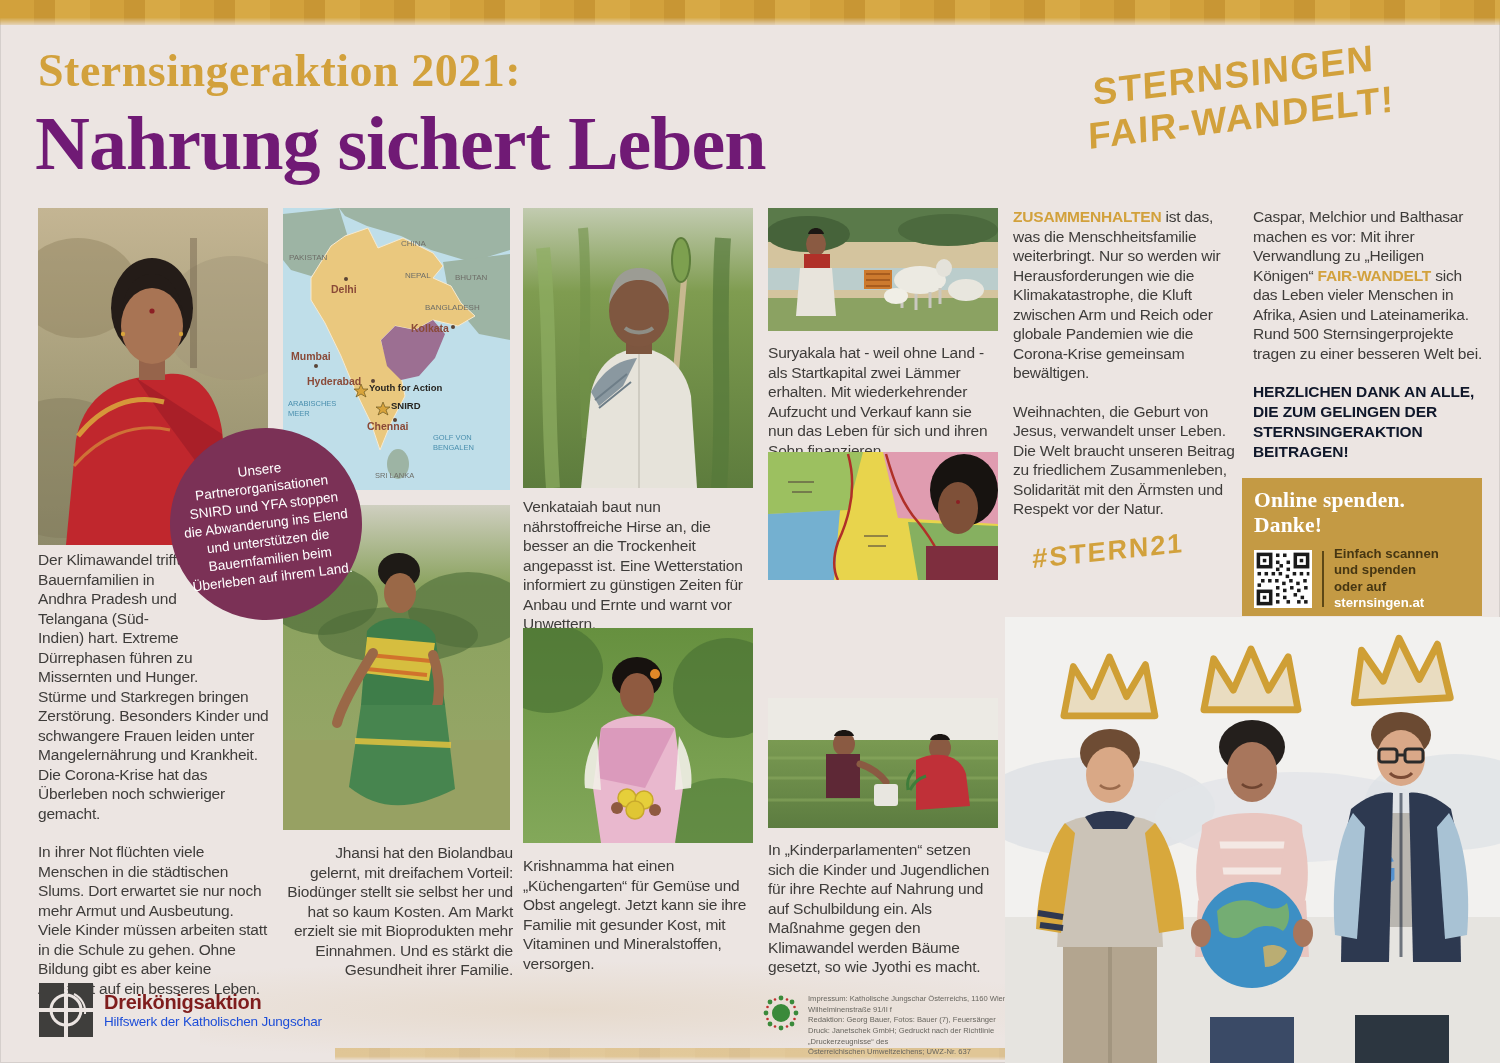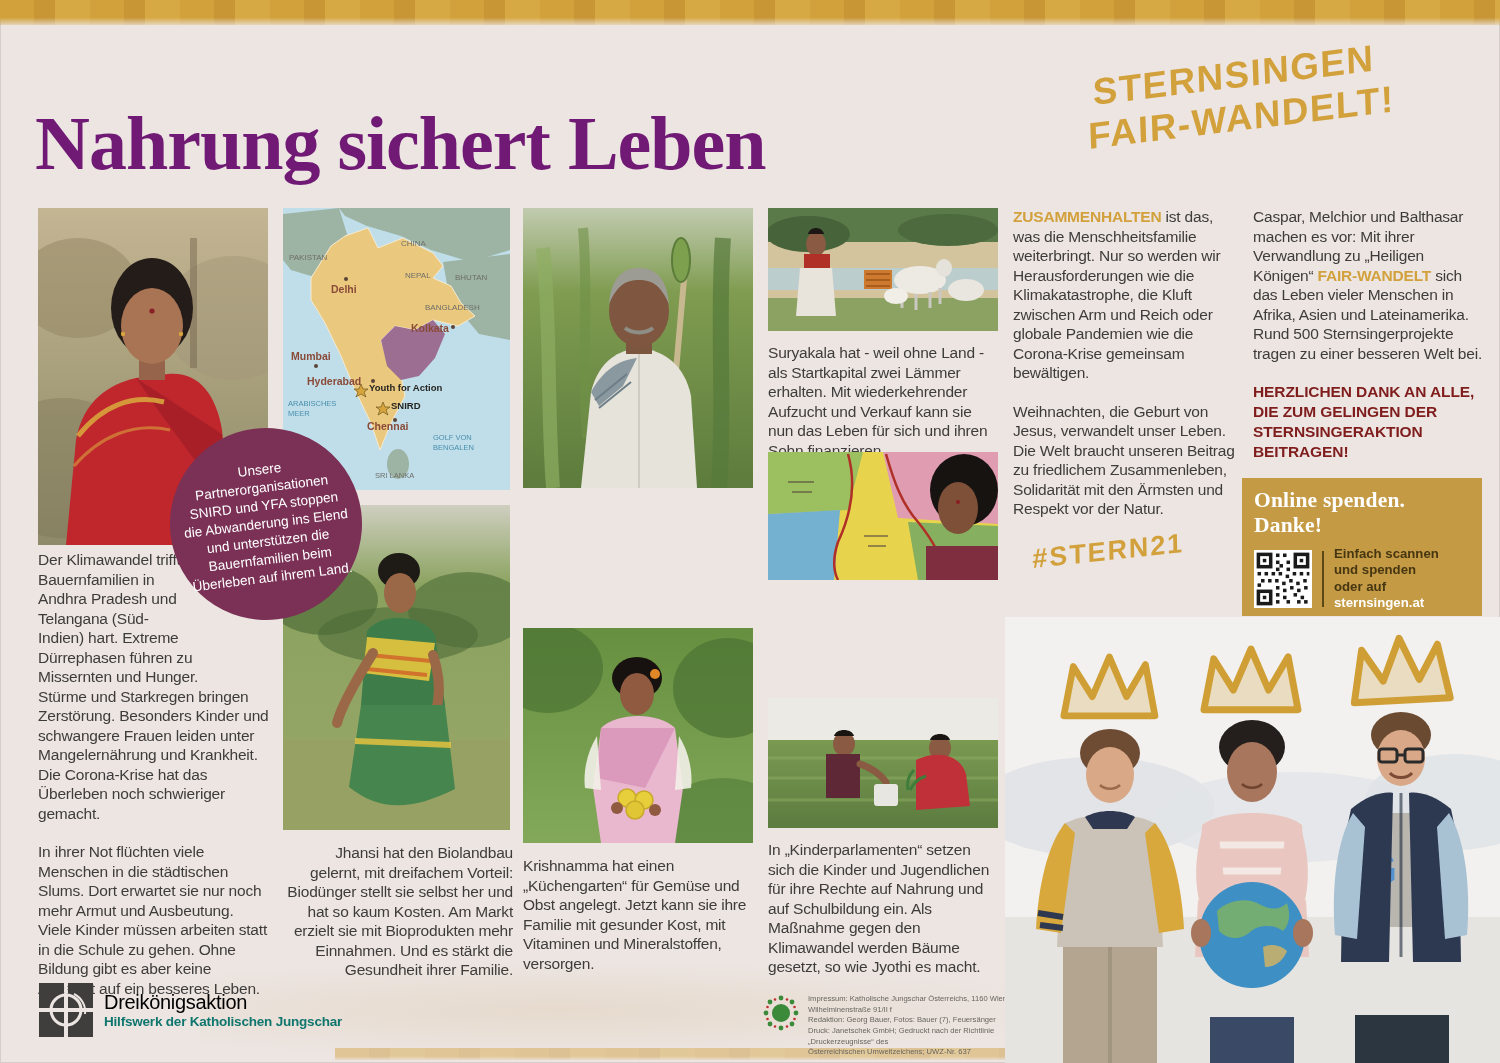--- a/index.html
+++ b/index.html
@@ -16,59 +16,60 @@
   
   .eyebrow{font-family:"Liberation Serif",serif;font-weight:700;font-size:46px;color:#d2a13c;letter-spacing:.5px;}
   .title{font-family:"Liberation Serif",serif;font-weight:600;font-size:76px;color:#701a75;letter-spacing:-1px;}
   .slogan{color:#d2a13c;font-weight:800;font-size:37px;line-height:1.16;letter-spacing:1.5px;
           transform:rotate(-7deg) skewX(-5deg);transform-origin:left top;white-space:nowrap;}
   .slogan .l2{margin-left:-6px;display:block;}
   
   .body-text{font-size:15.5px;line-height:19.5px;letter-spacing:-0.2px;color:#3e3c3a;}
   .body-text p{margin:0 0 19px 0;}
   .gold-bold{color:#d2a13c;font-weight:700;}
-  .thanks{color:#7f1d1d;font-weight:700;font-size:15.5px;line-height:20px;letter-spacing:-0.1px;margin-top:18px;}
+  .thanks{color:#0f172a;font-weight:700;font-size:15.5px;line-height:20px;letter-spacing:-0.1px;margin-top:18px;}
   .hashtag{color:#d2a13c;font-weight:800;font-size:27px;letter-spacing:2px;transform:rotate(-6deg) skewX(-5deg);}
   
   .bubble{width:192px;height:192px;border-radius:50%;background:#7b3156;color:#fff;display:flex;
           align-items:center;justify-content:center;text-align:center;transform:rotate(-7deg);
           font-size:13.6px;line-height:1.32;font-weight:500;padding:0;z-index:6;}
   .bubble-inner{width:168px;}
   .bubble-spacer{float:right;width:82px;height:118px;shape-outside:ellipse(95px 85px at 100% 30%);}
   
   .photo{overflow:hidden;z-index:1;}
   .photo svg{display:block;}
   
   .donate{background:#c49a44;padding:10px 12px 9px 12px;box-sizing:border-box;}
   .donate-title{font-family:"Liberation Serif",serif;font-weight:700;font-size:21.5px;color:#fff;margin:0 0 8px 0;letter-spacing:.2px;}
   .donate-row{display:flex;align-items:center;}
   .donate-divider{width:2px;height:56px;background:#5c4716;margin:0 10px;}
   .donate-text{font-size:13.2px;line-height:1.24;font-weight:700;color:#463612;}
   .donate-link{color:#fff;}
   
-  .dka-title{font-size:20px;font-weight:400;color:#000000;letter-spacing:-0.3px;}
-  .dka-sub{font-size:13.5px;font-weight:700;color:#0f766e;letter-spacing:-0.2px;}
+  .dka-title{font-size:20px;font-weight:700;color:#7f1d1d;letter-spacing:-0.3px;}
+  .dka-sub{font-size:13.5px;font-weight:400;color:#1d4ed8;letter-spacing:-0.2px;}
   .imp{font-size:7.6px;line-height:1.4;color:#67655e;width:240px;}
   .support-note{font-size:11.5px;color:#f6f4f0;font-weight:600;}
   .wsv-text{font-family:"Liberation Serif",serif;font-size:10.3px;letter-spacing:.8px;color:#3e3e4a;text-align:center;line-height:1.35;}
   .ws-name{font-weight:800;font-size:17.5px;line-height:1.0;color:#fff;letter-spacing:.4px;}
   .ws-sub{font-size:6.8px;letter-spacing:1.7px;color:#fff;font-weight:700;margin-top:3px;}
   .wash{background:radial-gradient(ellipse at 40% 50%,rgba(210,180,130,.22),rgba(210,180,130,0) 70%);}
 </style>
 </head>
 <body>
 
 <div class="poster">
 
   <div class="abs band rough" style="left:0;top:0;width:1500px;height:22px;"></div>
 
   <div class="abs band rough" style="left:335px;top:1048px;width:670px;height:9px;opacity:.45;"></div>
   <div class="abs band rough" style="left:1005px;top:1044px;width:495px;height:19px;"></div>
   <div class="abs wash" style="left:200px;top:960px;width:900px;height:100px;"></div>
 
+  <div class="abs eyebrow" style="left:38px;top:44px;">Sternsingeraktion 2021:</div>
   <div class="abs title" style="left:35px;top:100px;">Nahrung sichert Leben</div>
 
   <div class="abs slogan" style="left:1092px;top:72px;">
     <span>STERNSINGEN</span>
     <span class="l2">FAIR-WANDELT!</span>
   </div>
 
   <div class="abs photo" style="left:38px;top:208px;width:230px;height:337px;">
     <svg width="230" height="337" viewBox="0 0 230 337">
       <defs>
@@ -196,20 +197,21 @@
       <path d="M116,142 L116,280" stroke="#cfccc2" stroke-width="2"></path>
       <path d="M68,184 C80,162 96,152 114,150 L100,178 L76,198 Z" fill="#8a98a0"></path>
       <path d="M72,192 L104,166 M76,200 L108,174" stroke="#6e7e88" stroke-width="2"></path>
       <rect x="103" y="122" width="26" height="24" fill="#7d563f"></rect>
       <ellipse cx="116" cy="103" rx="30" ry="36" fill="#7f5740"></ellipse>
       <path d="M86,96 C88,70 100,60 116,60 C132,60 144,70 146,96 C138,78 130,72 116,72 C102,72 94,78 86,96 Z" fill="#9c9c94"></path>
       <path d="M102,120 C110,126 122,126 130,120" stroke="#8e8e86" stroke-width="4" fill="none"></path>
     </svg>
   </div>
 
+  <div class="abs body-text" style="left:523px;top:497px;width:232px;">Venkataiah baut nun nährstoffreiche Hirse an, die besser an die Trockenheit angepasst ist. Eine Wetterstation informiert zu günstigen Zeiten für Anbau und Ernte und warnt vor Unwettern.</div>
 
   <div class="abs photo" style="left:523px;top:628px;width:230px;height:215px;">
     <svg width="230" height="215" viewBox="0 0 230 215">
       <defs>
         <linearGradient id="p4bg" x1="0" y1="0" x2="0" y2="1">
           <stop offset="0" stop-color="#66903f"></stop>
             <stop offset="1" stop-color="#83a85a"></stop>
         </linearGradient>
       </defs>
       <rect width="230" height="215" fill="url(#p4bg)"></rect>

